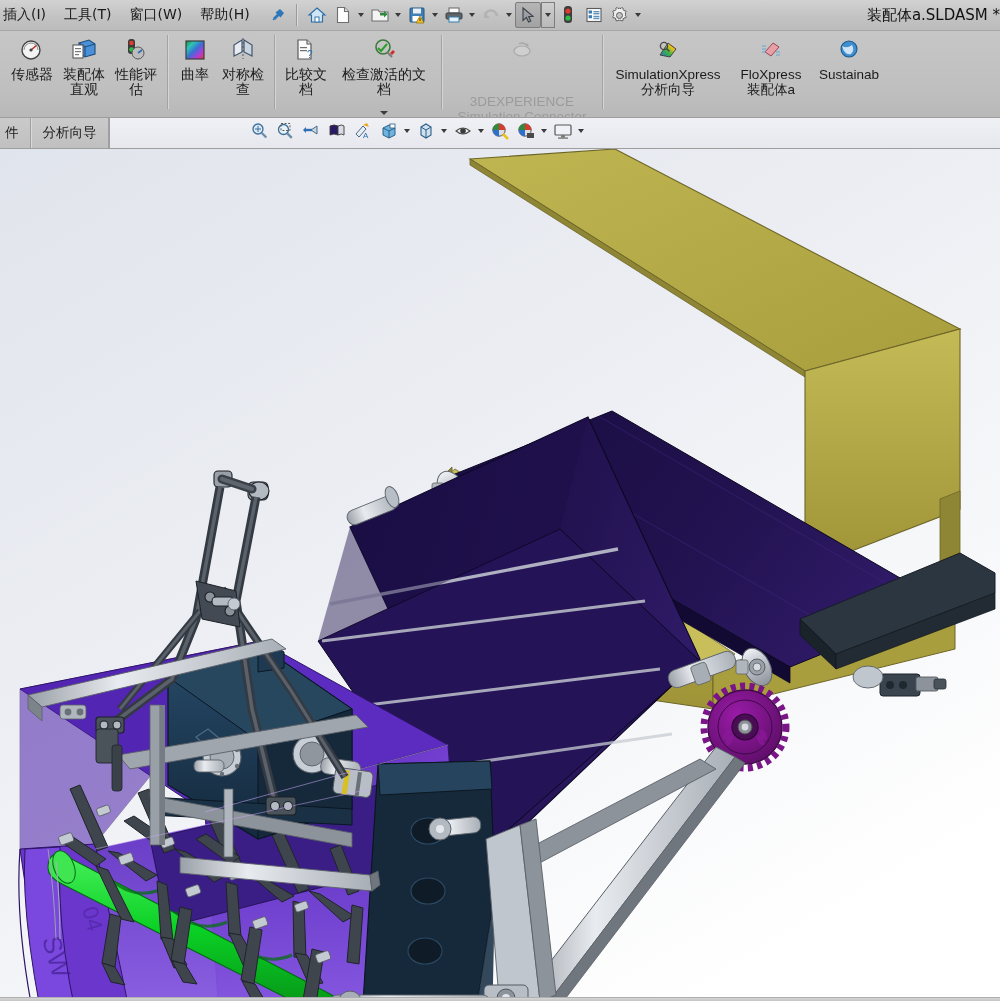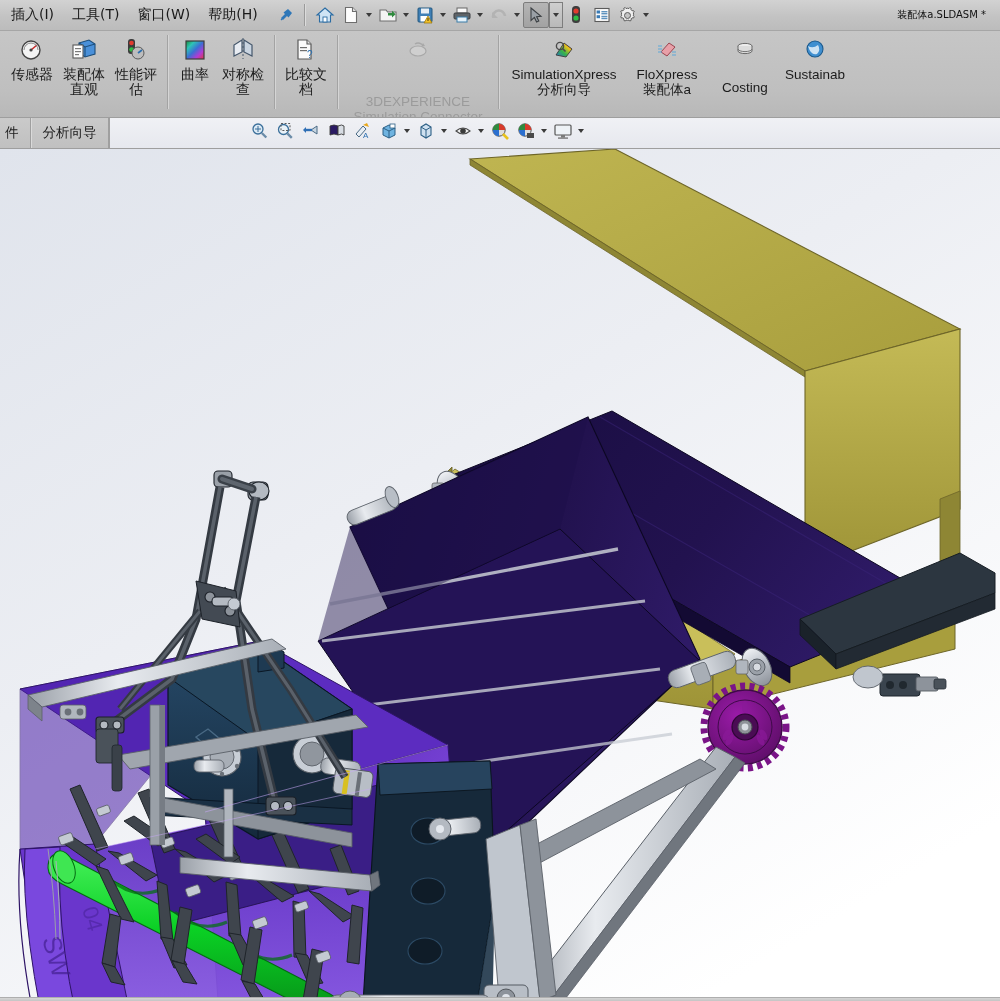--- a/index.html
+++ b/index.html
@@ -11,37 +11,37 @@
   }
   #app { position:relative; width:1000px; height:1001px; }
 
   
   .menubar{
     position:absolute; left:0; top:0; width:1000px; height:31px;
     background:linear-gradient(180deg,#d2d2d2 0%, #c3c3c3 55%, #bcbcbc 100%);
     border-bottom:1px solid #a6a6a6;
     display:flex; align-items:center;
   }
-  .menu-items{ display:flex; align-items:center; height:31px; padding-left:12px; }
+  .menu-items{ display:flex; align-items:center; height:31px; padding-left:4px; }
   .menu-item{
     font-size:14px; color:#1a1a1a; padding:4px 9px; white-space:nowrap;
     font-family:"DejaVu Sans", sans-serif;
   }
   .menu-item:first-child{ margin-left:-10px; }
   .pin-ico{ width:22px; height:22px; display:flex; align-items:center; justify-content:center; margin-left:8px;}
   .vsep{ width:1px; height:22px; background:#9a9a9a; margin:0 7px; box-shadow:1px 0 0 #dcdcdc;}
 
   .tb-group{ display:flex; align-items:center; height:31px;}
   .tbtn{ width:26px;height:26px;display:flex;align-items:center;justify-content:center;border:1px solid transparent;border-radius:2px;}
   .tbtn.sel{ background:linear-gradient(180deg,#b5b5b5,#a2a2a2); border:1px solid #7d7d7d;}
   .caret{ width:11px;height:26px;display:flex;align-items:center;justify-content:center;}
   .caret:after{content:"";border-left:3.5px solid transparent;border-right:3.5px solid transparent;border-top:4px solid #3a3a3a;}
   .caret.box{ border:1px solid #7d7d7d; width:14px; height:26px; background:linear-gradient(180deg,#cfcfcf,#b9b9b9);}
   .doc-title{
-    margin-left:auto; padding-right:14px; font-size:10px; color:#111;
+    margin-left:auto; font-size:15px; color:#111;
     font-family:"DejaVu Sans", sans-serif; white-space:nowrap;
   }
 
   
   .ribbon{
     position:absolute; left:0; top:31px; width:1000px; height:87px;
     background:linear-gradient(180deg,#c6c6c6 0%,#bfbfbf 70%,#b8b8b8 100%);
     border-bottom:1px solid #9e9e9e;
     display:flex; align-items:flex-start; overflow:hidden;
   }
@@ -289,20 +289,32 @@
           <path d="M14 3 v4 h4" fill="#dedede" stroke="#5a5a5a" stroke-width="1.1"></path>
           <rect x="7" y="10" width="7" height="1.2" fill="#6f6f6f"></rect>
           <rect x="7" y="13" width="7" height="1.2" fill="#6f6f6f"></rect>
           <text x="14" y="21" font-size="10" fill="#2a6fb0" font-family="Liberation Sans, sans-serif">?</text>
         </svg>
       </div>
       <div class="rb-lab">比较文
 档</div>
     </div>
 
+    <div class="rb-cmd" style="min-width:104px">
+      <div class="rb-ico">
+        <svg width="28" height="26" viewBox="0 0 28 26">
+          <circle cx="13" cy="10" r="7" fill="none" stroke="#3a7a3a" stroke-width="1.6"></circle>
+          <path d="M8 11 l3 3 6 -7" stroke="#2a9e2a" stroke-width="2" fill="none"></path>
+          <path d="M17 15 l5 5" stroke="#7a7a7a" stroke-width="2"></path>
+          <path d="M20 16 l3 -3 2 2 -3 3z" fill="#d02b2b"></path>
+        </svg>
+      </div>
+      <div class="rb-lab">检查激活的文档</div>
+      <div class="rb-caret" style="margin-top:14px"></div>
+    </div>
 
     <div class="rb-sep"></div>
 
     <div class="rb-cmd" style="min-width:150px">
       <div class="rb-ico">
         <svg width="26" height="26" viewBox="0 0 26 26">
           <path d="M5 16 a8 5 0 0 1 16 0 a8 5 0 0 1 -16 0z" fill="#cfcfcf" stroke="#a8a8a8" stroke-width="1.2"></path>
           <path d="M10 9 a5 4 0 0 1 8 2" fill="none" stroke="#a8a8a8" stroke-width="1.4"></path>
           <path d="M18 8 l2 3 -3.4 .6z" fill="#a8a8a8"></path>
         </svg>
@@ -339,30 +351,20 @@
           <path d="M7 14 L15 5 L21 9 L13 18 Z" fill="#e8a0a8" stroke="#9a4550" stroke-width="1"></path>
           <path d="M4 8 h4 M4 11 h4 M4 14 h4" stroke="#5fa8d8" stroke-width="1.2"></path>
           <path d="M18 14 h4 M18 17 h4" stroke="#5fa8d8" stroke-width="1.2"></path>
         </svg>
       </div>
       <div class="rb-lab en" style="max-width:96px">FloXpress
 装配体a</div>
     </div>
 
 
-    <div class="rb-cmd" style="min-width:70px">
-      <div class="rb-ico">
-        <svg width="24" height="24" viewBox="0 0 24 24">
-          <ellipse cx="12" cy="8" rx="7" ry="2.6" fill="#ececec" stroke="#6a6a6a" stroke-width="1"></ellipse>
-          <path d="M5 8 v5 a7 2.6 0 0 0 14 0 v-5" fill="#dcdcdc" stroke="#6a6a6a" stroke-width="1"></path>
-          <path d="M5 11 a7 2.6 0 0 0 14 0" fill="none" stroke="#6a6a6a" stroke-width="0.9"></path>
-        </svg>
-      </div>
-      <div class="rb-lab en" style="margin-top:13px">Costing</div>
-    </div>
 
     <div class="rb-cmd" style="min-width:70px">
       <div class="rb-ico">
         <svg width="26" height="26" viewBox="0 0 26 26">
           <circle cx="13" cy="12" r="8" fill="#3f8fd0" stroke="#1d5a8c" stroke-width="1.1"></circle>
           <path d="M6 9 q5 3 10 -1 q3 5 -1 9 q-6 2 -9 -8z" fill="#ffffff" opacity="0.75"></path>
         </svg>
       </div>
       <div class="rb-lab en">Sustainab</div>
     </div>

